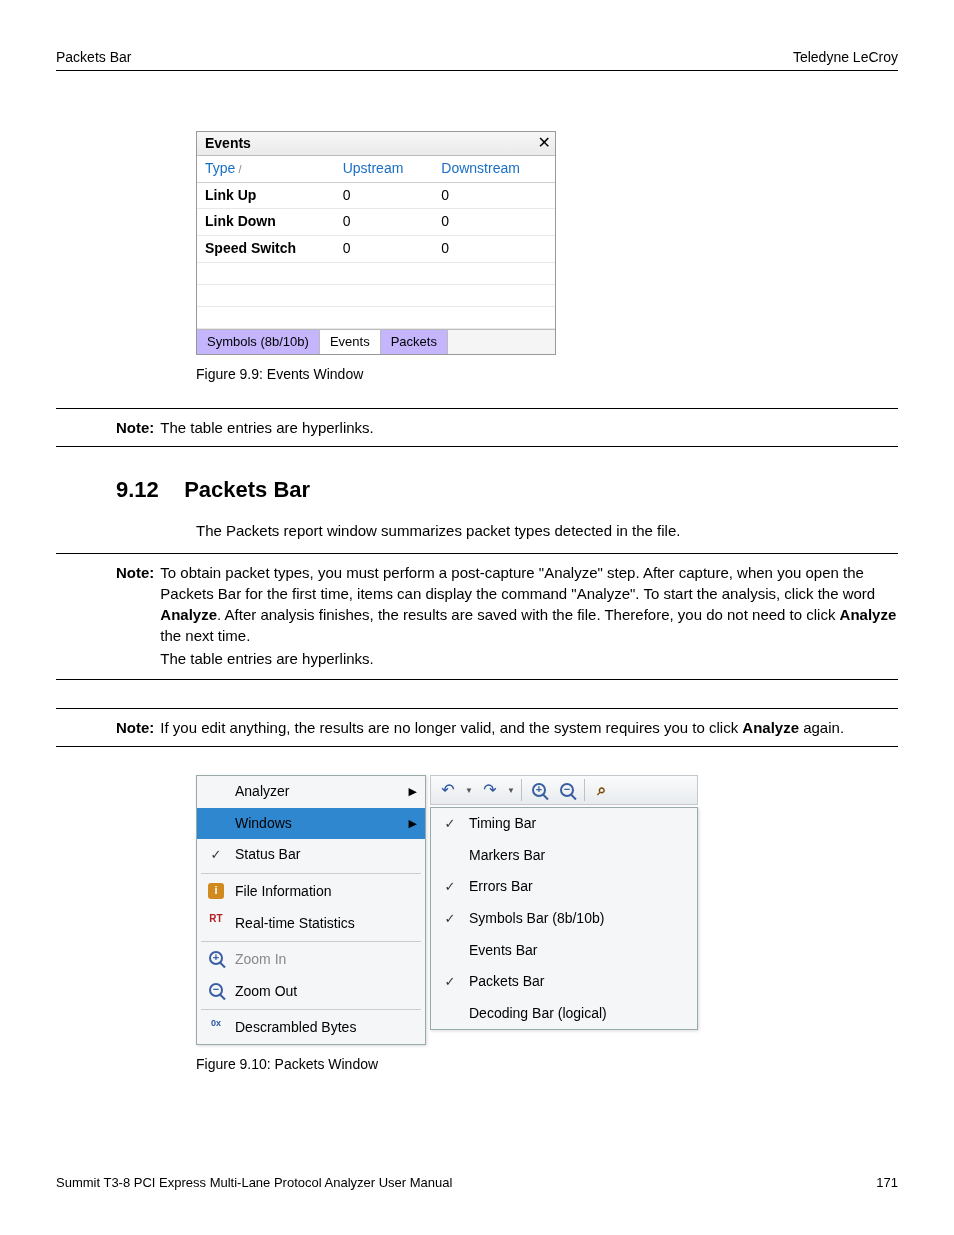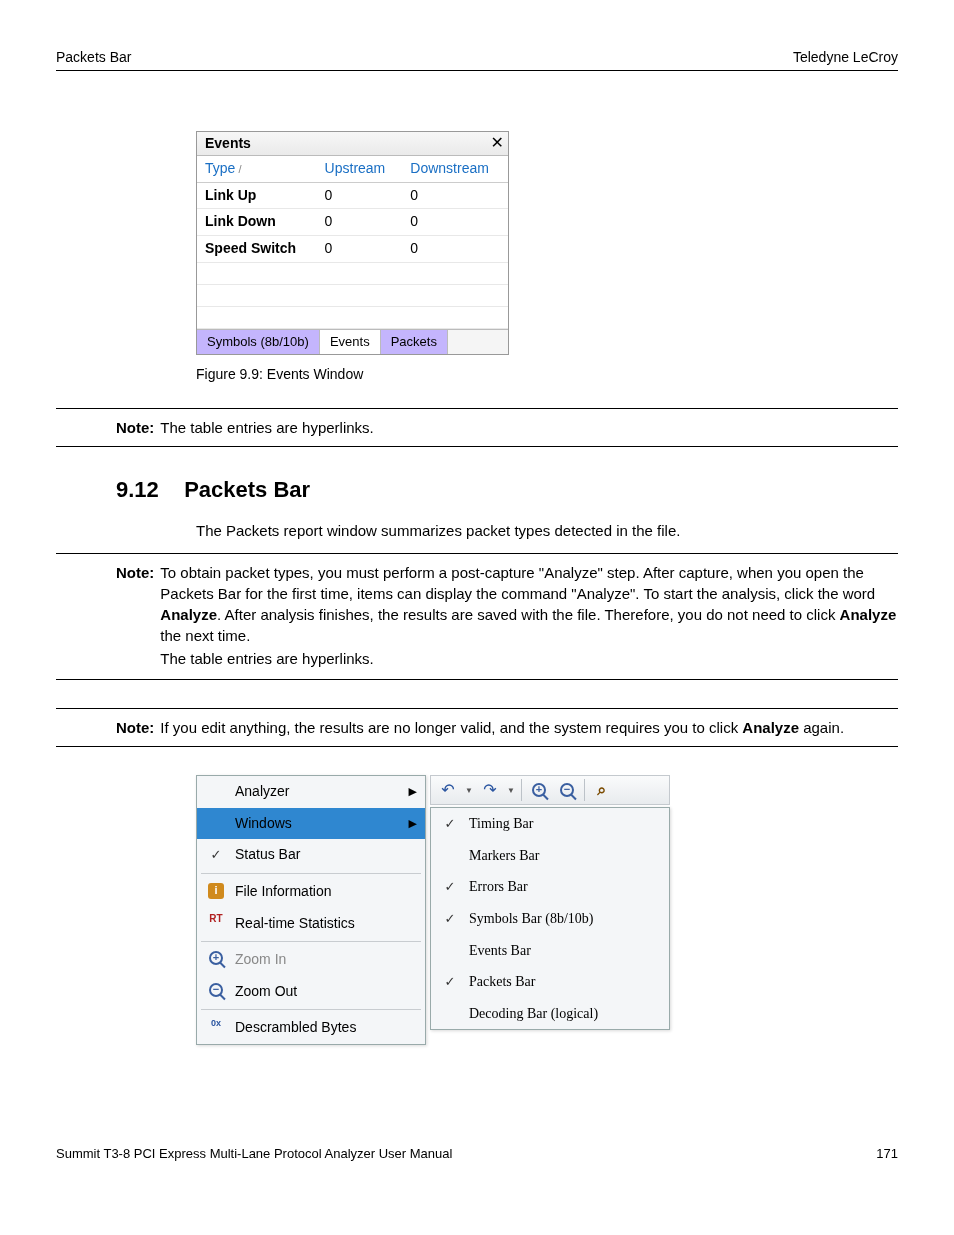--- a/index.html
+++ b/index.html
@@ -17,21 +17,21 @@
     display: flex;
     justify-content: space-between;
     font-size: 14px;
     border-bottom: 1px solid #000;
     padding-bottom: 2px;
     margin-bottom: 60px;
   }
   
   .fig99-wrap { margin-left: 140px; }
   .events-window {
-    width: 313px;
+    width: 360px;
     border: 1px solid #999;
     background: #fff;
   }
   .events-titlebar {
     display: flex;
     align-items: center;
     justify-content: space-between;
     background: linear-gradient(#f7f7f7, #eaeaea);
     border-bottom: 1px solid #bbb;
     padding: 2px 4px 2px 8px;
@@ -190,21 +190,21 @@
   }
   .tb-sep { width:1px; height:22px; background:#bcc2c8; }
   .tb-arrow { font-size:8px; color:#555; }
   .ic-undo::before { content:"↶"; color:#2a55a0; font-size:16px; }
   .ic-redo::before { content:"↷"; color:#2a55a0; font-size:16px; }
   .ic-binoc::before { content:"⌕"; color:#7a4b00; font-size:16px; font-weight:bold; }
 
   
   .right-col { display:flex; flex-direction:column; }
   .right-col .toolbar-frag { margin-bottom: 2px; }
-  .right-menu { width: 240px; font-family: Liberation Serif, serif; }
+  .right-menu { width: 268px; }
 
   .page-footer {
     display: flex;
     justify-content: space-between;
     font-size: 13px;
     margin-top: 100px;
     font-family: "Segoe UI", Arial, sans-serif;
   }
 </style>
 </head>
@@ -400,18 +400,19 @@
           <span class="iconcol check"></span>
           <span class="label">Packets Bar</span>
         </div>
         <div class="row">
           <span class="iconcol"></span>
           <span class="label">Decoding Bar (logical)</span>
         </div>
       </div>
     </div>
   </div>
+  <div class="caption">Figure 9.10:  Packets Window</div>
 </div>
 
 <div class="page-footer">
   <span>Summit T3-8 PCI Express Multi-Lane Protocol Analyzer User Manual</span>
   <span>171</span>
 </div>
 
 </body></html>

